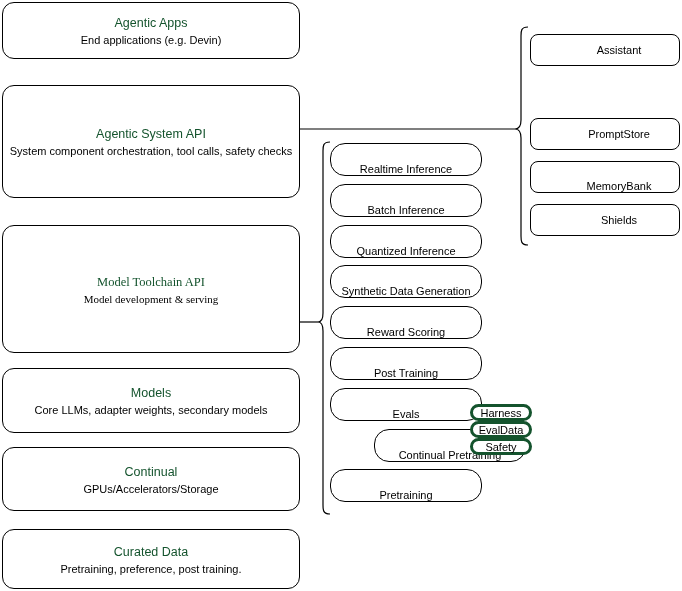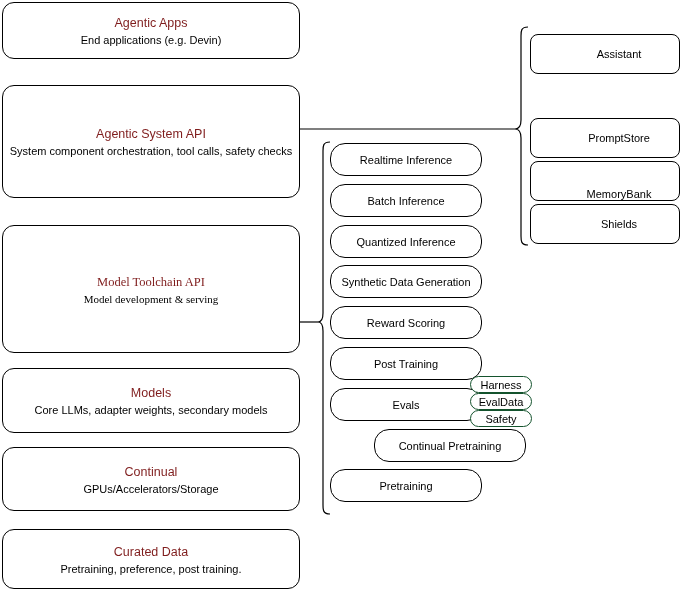--- a/index.html
+++ b/index.html
@@ -48,62 +48,64 @@
   
   .layer-box {
     left: 2px;
     width: 298px;
     border-radius: 12px;
     padding: 4px 8px;
   }
   .layer-title {
     font-size: 12.5px;
     line-height: 16px;
-    color: #7f1d1d;
+    color: #14532d;
   }
   .layer-sub {
     font-size: 11px;
     line-height: 12px;
     margin-top: 3px;
     color: #000000;
   }
 
   
   .mid-box {
     left: 330px;
     width: 152px;
     height: 33px;
     border-radius: 15px;
     font-size: 11px;
+    justify-content: flex-end;
   }
 
   
   .right-box {
     left: 530px;
     width: 150px;
-    height: 40px;
+    height: 32px;
     border-radius: 8px;
     font-size: 11px;
     padding-left: 28px;
   }
 
   
   .pill {
     position: absolute;
     box-sizing: border-box;
     background: #ffffff;
-    border: 1px solid #14532d;
+    border: 3px solid #14532d;
     border-radius: 999px;
     display: flex;
     align-items: center;
     justify-content: center;
     font-size: 11px;
     height: 17px;
     left: 470px;
     width: 62px;
+    margin-top: 28px;
   }
 
   .label { white-space: nowrap; }
 </style>
 </head>
 <body>
 
 <div id="canvas">
 
   <svg class="svg-layer" viewBox="0 0 682 591" width="682" height="591">

